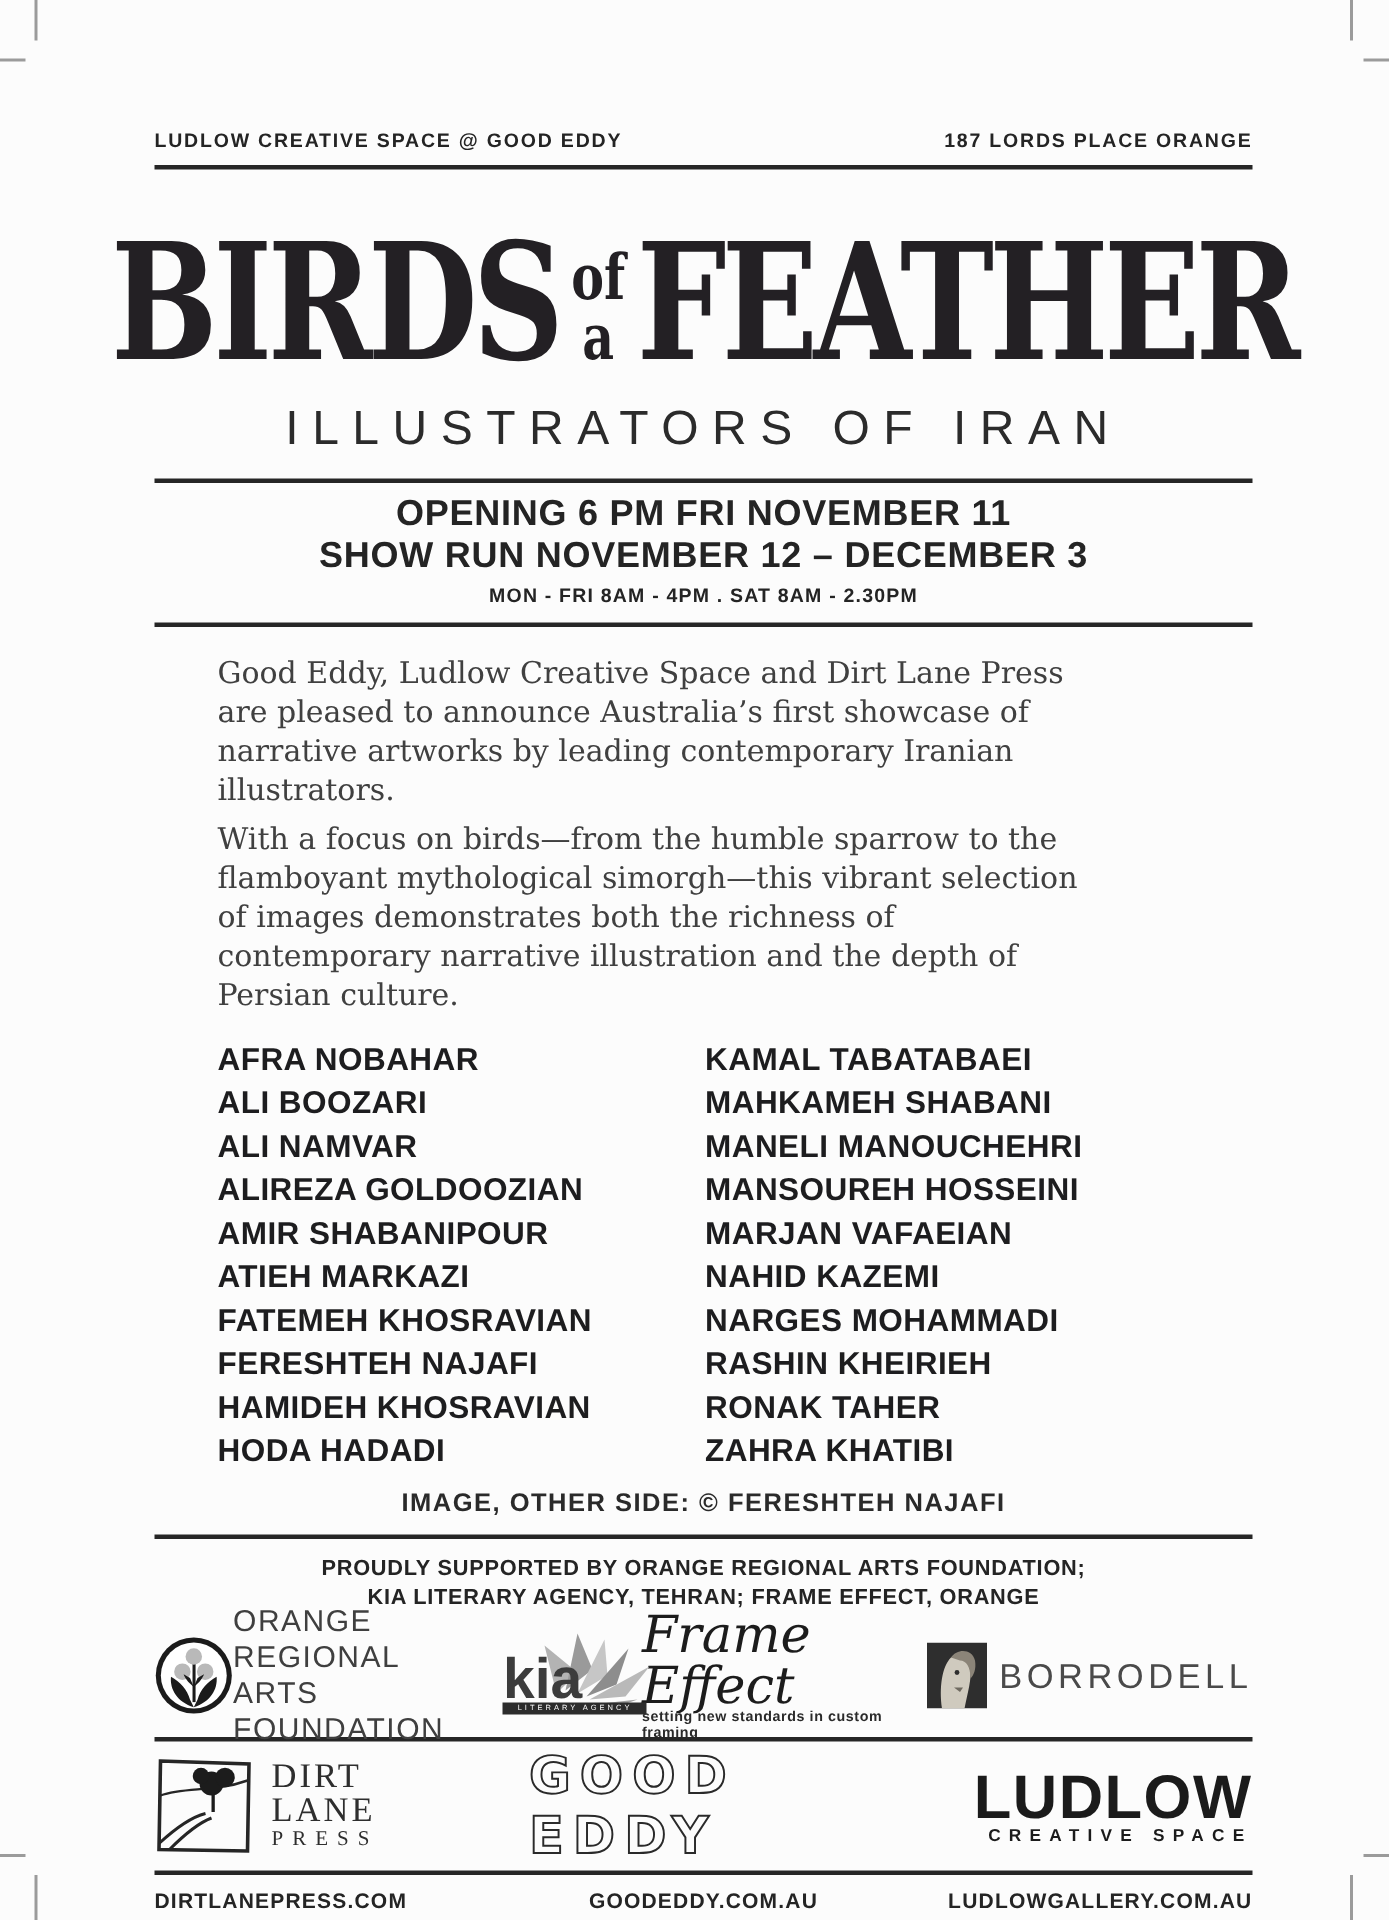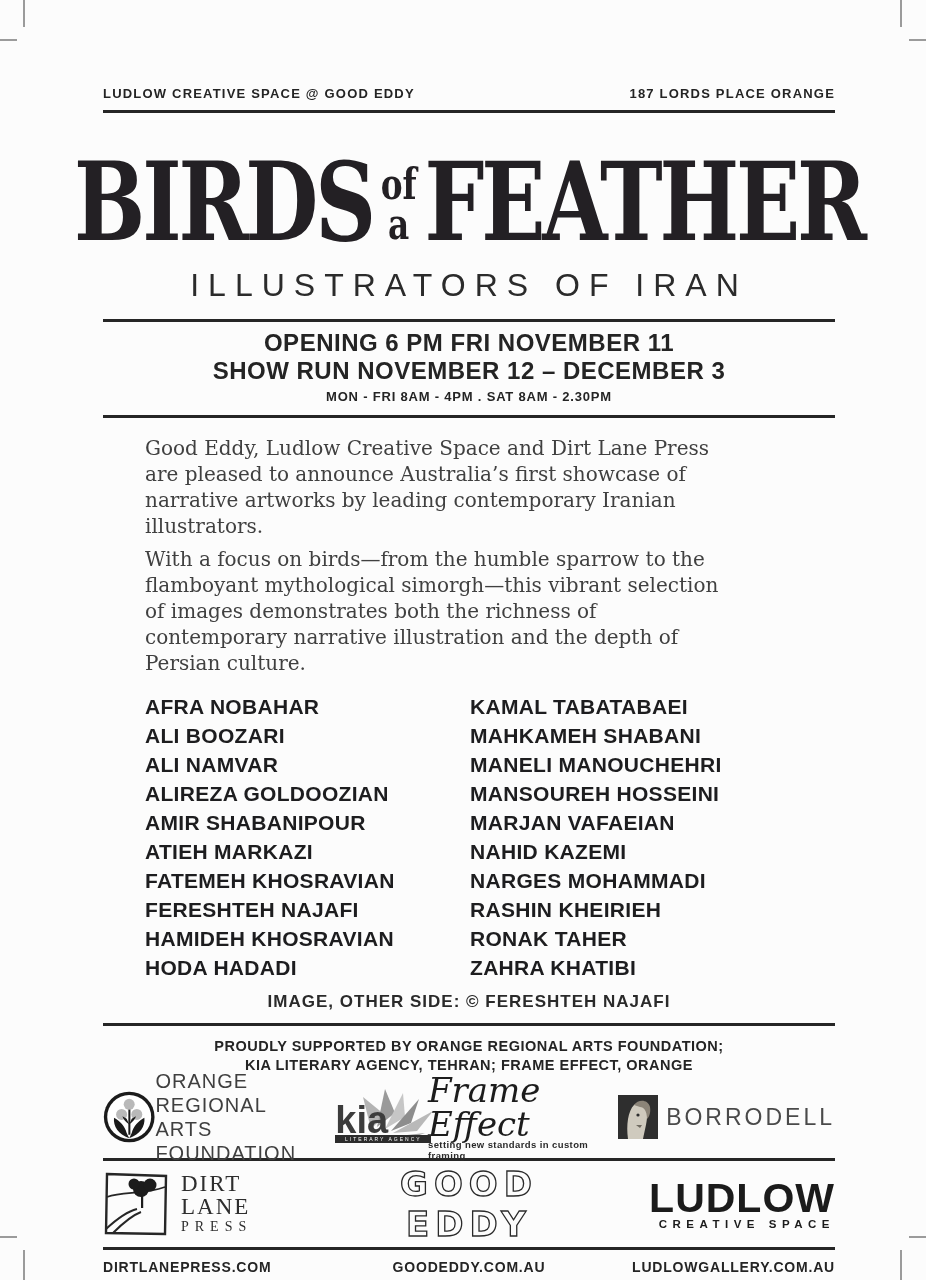--- a/index.html
+++ b/index.html
@@ -121,21 +121,21 @@
 
   
   .logo-row-2 {
     height:86px; display:flex; align-items:center;gap:17px;
   }
   .logo-row-2 > div { flex:1; }
   .dirt-lane { display:flex; align-items:center; gap:12px; }
   .dl-text { font-family:"Liberation Serif", serif; color:#2e2e2e; }
   .dl-line { font-size:23px; line-height:23px; letter-spacing:2px; }
   .dl-press { font-size:14px; line-height:18px; letter-spacing:6px; }
-  .good-eddy { text-align:center; }
+  .good-eddy { }
   .ge-text {
     display:inline-block;
     font-family:"DejaVu Sans", sans-serif; font-weight:bold;
     font-size:34px; letter-spacing:6px; color:#2a2a2a;
     -webkit-text-fill-color:transparent; -webkit-text-stroke:1.3px #2a2a2a;
   }
   .ludlow { text-align:right; }
   .ludlow-word {
     font-size:41px; line-height:38px; font-weight:900; letter-spacing:1px; color:#1b1b1b;
     font-family:"Liberation Sans", sans-serif;

